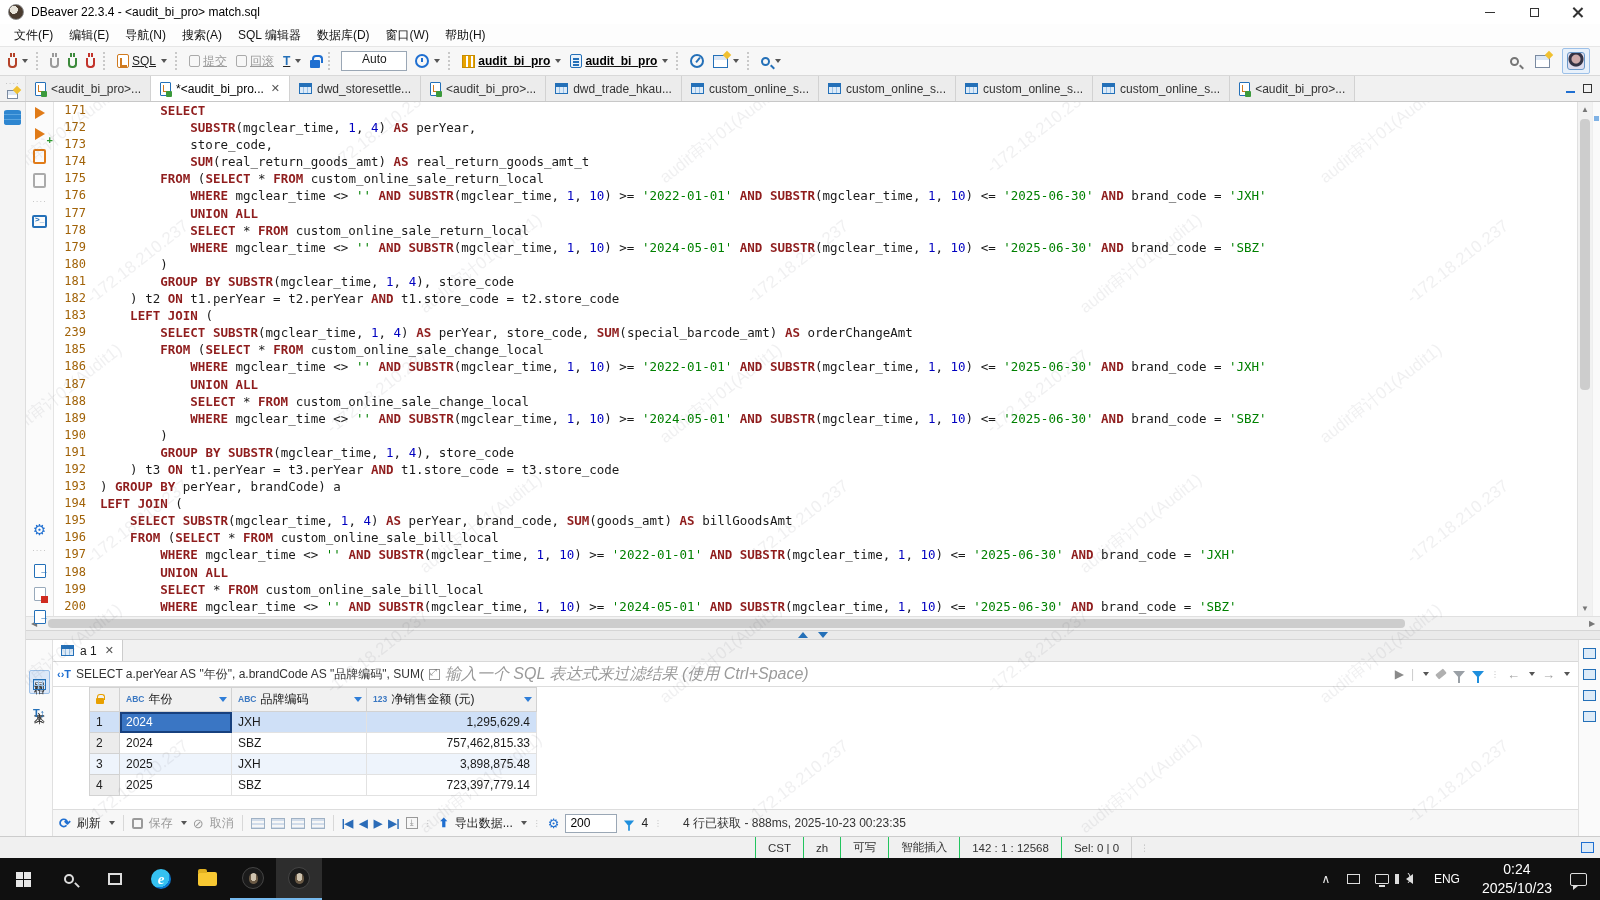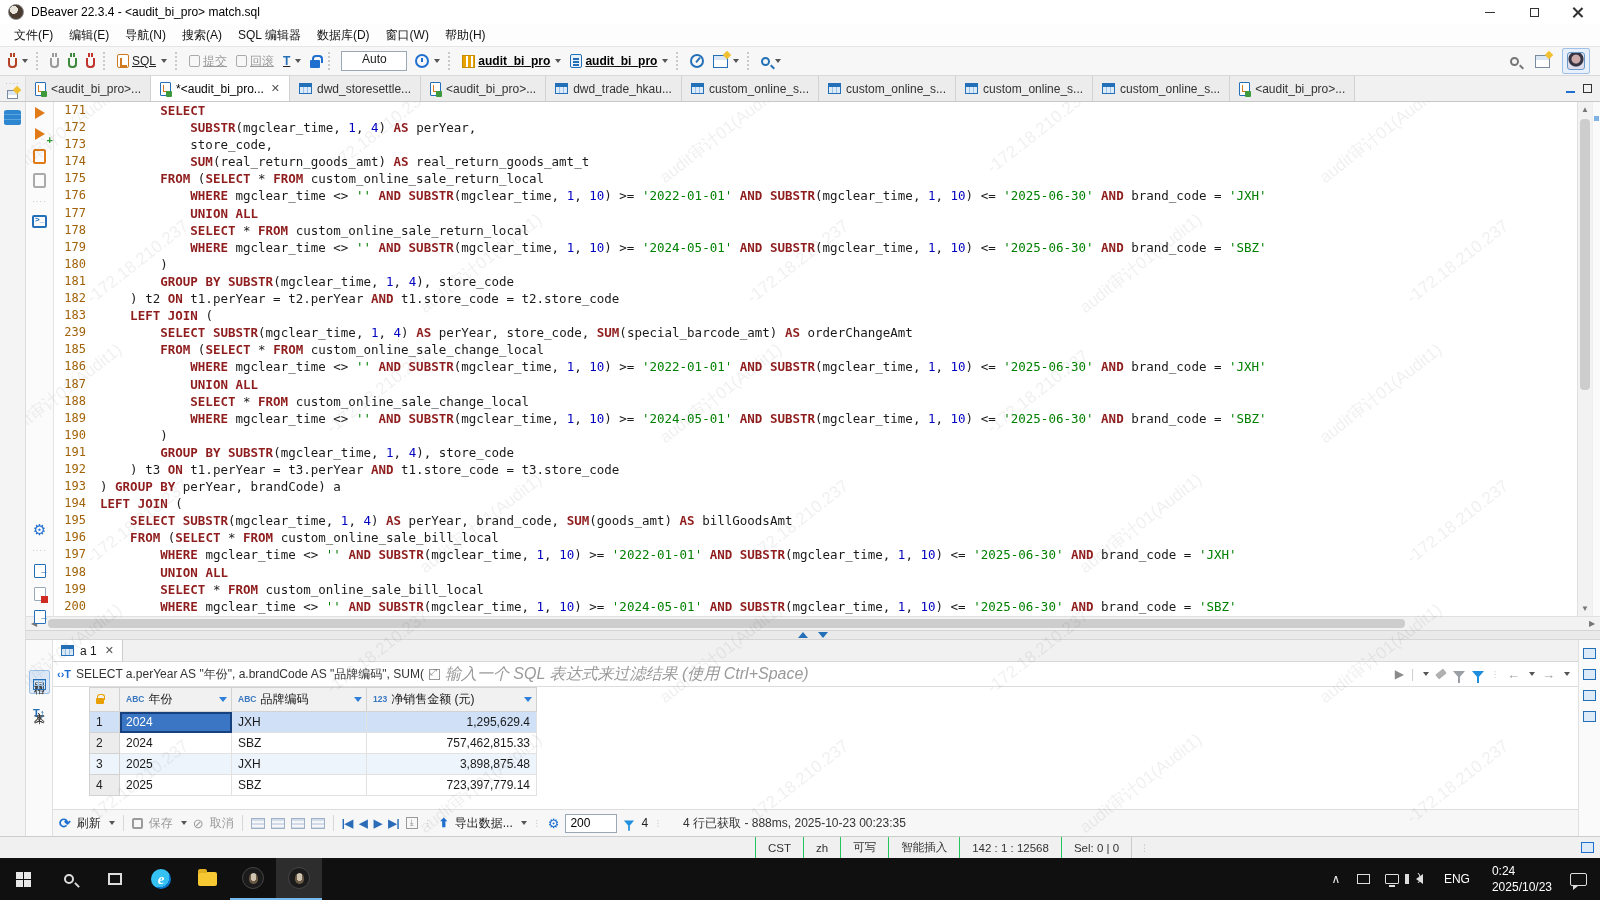--- a/index.html
+++ b/index.html
@@ -197,21 +197,21 @@
   .ic-beaver::before { content:""; position:absolute; left:6px; top:5px; width:9px; height:11px; background:radial-gradient(ellipse at 50% 35%, #cfc4b0 0 45%, #6b5a45 46%); border-radius:50% 50% 45% 45%; }
   .tray { margin-left:auto; display:flex; align-items:center; gap:4px; padding-right:10px; }
   .tray-ic { width:24px; height:28px; display:flex; align-items:center; justify-content:center; color:#e8e8e8; font-size:12px; }
   .ic-kbd { width:13px; height:10px; border:1.5px solid #ddd; }
   .ic-pcnet { width:14px; height:10px; border:1.5px solid #ddd; border-radius:1px; position:relative; }
   .ic-pcnet::after { content:""; position:absolute; left:3px; bottom:-4px; width:6px; height:2px; background:#ddd; }
   .ic-speaker { width:0; height:0; border-top:5px solid transparent; border-bottom:5px solid transparent; border-right:7px solid #ddd; position:relative; }
   .ic-speaker::before { content:""; position:absolute; left:-11px; top:-5px; width:4px; height:10px; background:#ddd; }
   .ic-speaker::after { content:")"; position:absolute; left:1px; top:-8px; color:#ddd; font-size:11px; }
   .tk-lang { font-size:12px; padding:0 8px; }
-  .tk-clock { text-align:left; font-size:12px; line-height:1.35; padding:0 10px; }
+  .tk-clock { text-align:center; font-size:14px; line-height:1.35; padding:0 10px; }
   .ic-chat { width:17px; height:13px; border:1.5px solid #ddd; border-radius:2px; position:relative; }
   .ic-chat::after { content:""; position:absolute; left:2px; bottom:-5px; width:0; height:0; border-top:4px solid #ddd; border-right:5px solid transparent; }
 
   
   .wm-layer { position:absolute; inset:0; pointer-events:none; overflow:hidden; z-index:6; }
   .wm { position:absolute; transform:rotate(-38deg); color:rgba(80,80,90,.085); font-size:17px; white-space:nowrap; font-family:"Liberation Sans",sans-serif; }
 </style>
 </head>
 <body>
 

